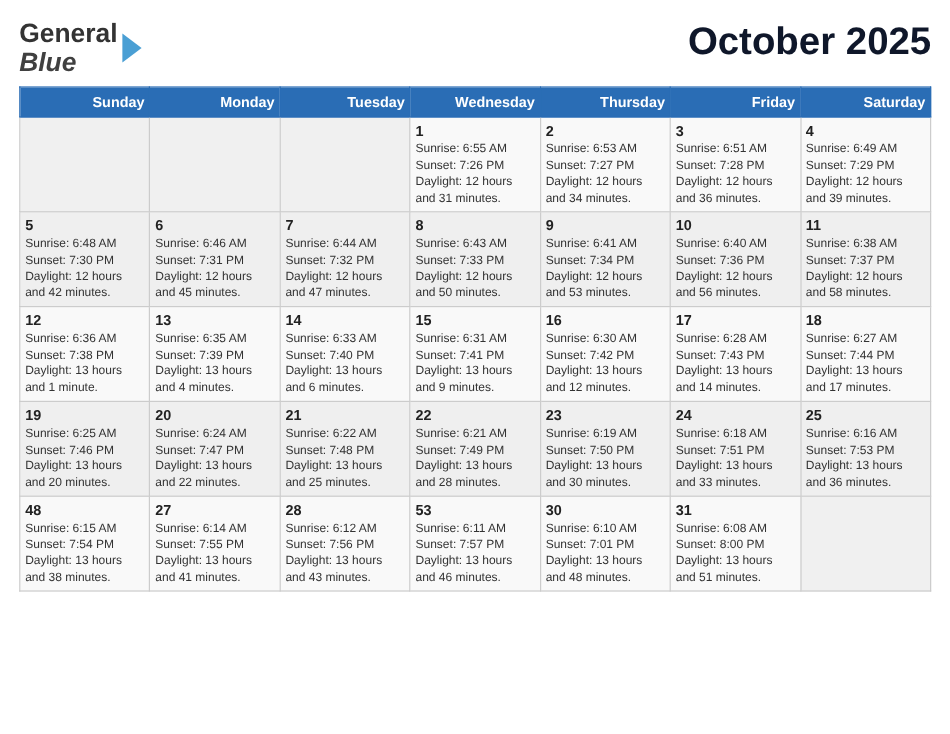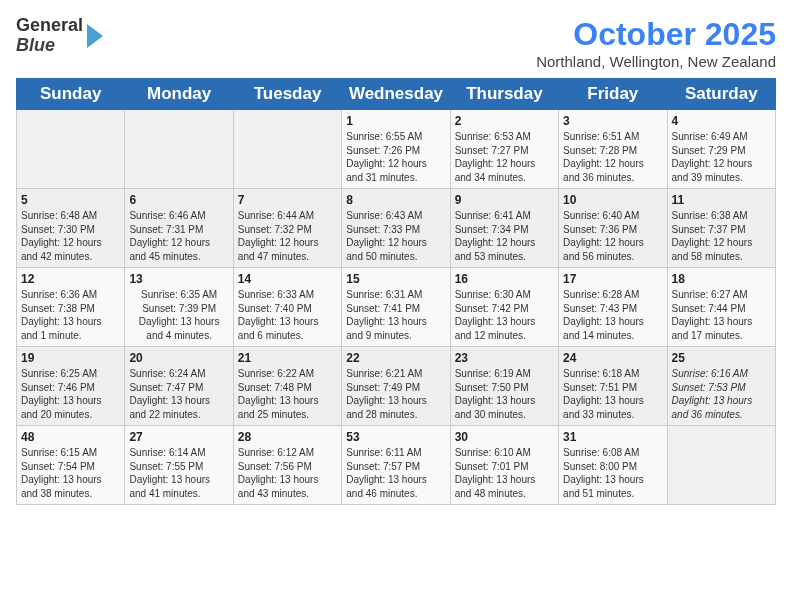--- a/index.html
+++ b/index.html
@@ -15,45 +15,45 @@
       justify-content: space-between;
       align-items: flex-start;
       margin-bottom: 8px;
     }
     .logo {
       display: flex;
       align-items: center;
       gap: 4px;
     }
     .logo-text {
-      font-size: 18px;
+      font-size: 22px;
       font-weight: bold;
       line-height: 1.1;
     }
     .logo-text .general { color: #333; }
     .logo-text .blue { color: #404040; font-style: italic; }
     .title-block { text-align: right; }
     .title-block h1 {
       font-size: 32px;
       font-weight: bold;
-      color: #3b82f6;
+      color: #0f172a;
     }
     .title-block h2 {
       font-size: 15px;
       font-weight: normal;
       color: #444;
     }
     .calendar { width: 100%; border-collapse: collapse; }
     .calendar thead tr th {
       background: #2a6db5;
       color: #fff;
-      font-size: 17px;
+      font-size: 12px;
       font-weight: bold;
       padding: 5px 4px;
-      text-align: center;
+      text-align: right;
       border: 1px solid #2a6db5;
     }
     .calendar tbody tr td {
       vertical-align: top;
       border: 1px solid #ccc;
       padding: 4px 4px 4px 4px;
       width: 107px;
       min-height: 70px;
       font-size: 10px;
       color: #333;
@@ -85,21 +85,20 @@
         <span class="logo-text">
           <span class="general">General</span><br>
           <span class="blue">Blue</span>
         </span>
         <div style="margin-left:4px;width:0;height:0;border-top:12px solid transparent;border-bottom:12px solid transparent;border-left:16px solid #4a9fd4;"></div>
       </div>
     </div>
   </div>
   <div class="title-block">
     <h1>October 2025</h1>
-    <h2>Northland, Wellington, New Zealand</h2>
   </div>
 </div>
 
 <table class="calendar">
   <thead>
     <tr>
     <th>Sunday</th>
         <th>Monday</th>
         <th>Tuesday</th>
         <th>Wednesday</th>
@@ -196,21 +195,21 @@
       <tr>
         <td>
           <span class="day-num">12</span>
           <div class="day-info" style="white-space: pre-line;">Sunrise: 6:36 AM
 Sunset: 7:38 PM
 Daylight: 13 hours
 and 1 minute.</div>
         </td>
         <td>
           <span class="day-num">13</span>
-          <div class="day-info" style="white-space: pre-line; text-align: center;">Sunrise: 6:35 AM
+          <div class="day-info" style="white-space: pre-line;">Sunrise: 6:35 AM
 Sunset: 7:39 PM
 Daylight: 13 hours
 and 4 minutes.</div>
         </td>
         <td>
           <span class="day-num">14</span>
           <div class="day-info" style="white-space: pre-line;">Sunrise: 6:33 AM
 Sunset: 7:40 PM
 Daylight: 13 hours
 and 6 minutes.</div>
@@ -282,21 +281,21 @@
         </td>
         <td>
           <span class="day-num">24</span>
           <div class="day-info" style="white-space: pre-line;">Sunrise: 6:18 AM
 Sunset: 7:51 PM
 Daylight: 13 hours
 and 33 minutes.</div>
         </td>
         <td>
           <span class="day-num">25</span>
-          <div class="day-info" style="white-space: pre-line; font-style: italic;">Sunrise: 6:16 AM
+          <div class="day-info" style="white-space: pre-line;">Sunrise: 6:16 AM
 Sunset: 7:53 PM
 Daylight: 13 hours
 and 36 minutes.</div>
         </td>
       </tr>
       <tr>
         <td>
           <span class="day-num">48</span>
           <div class="day-info" style="white-space: pre-line;">Sunrise: 6:15 AM
 Sunset: 7:54 PM

